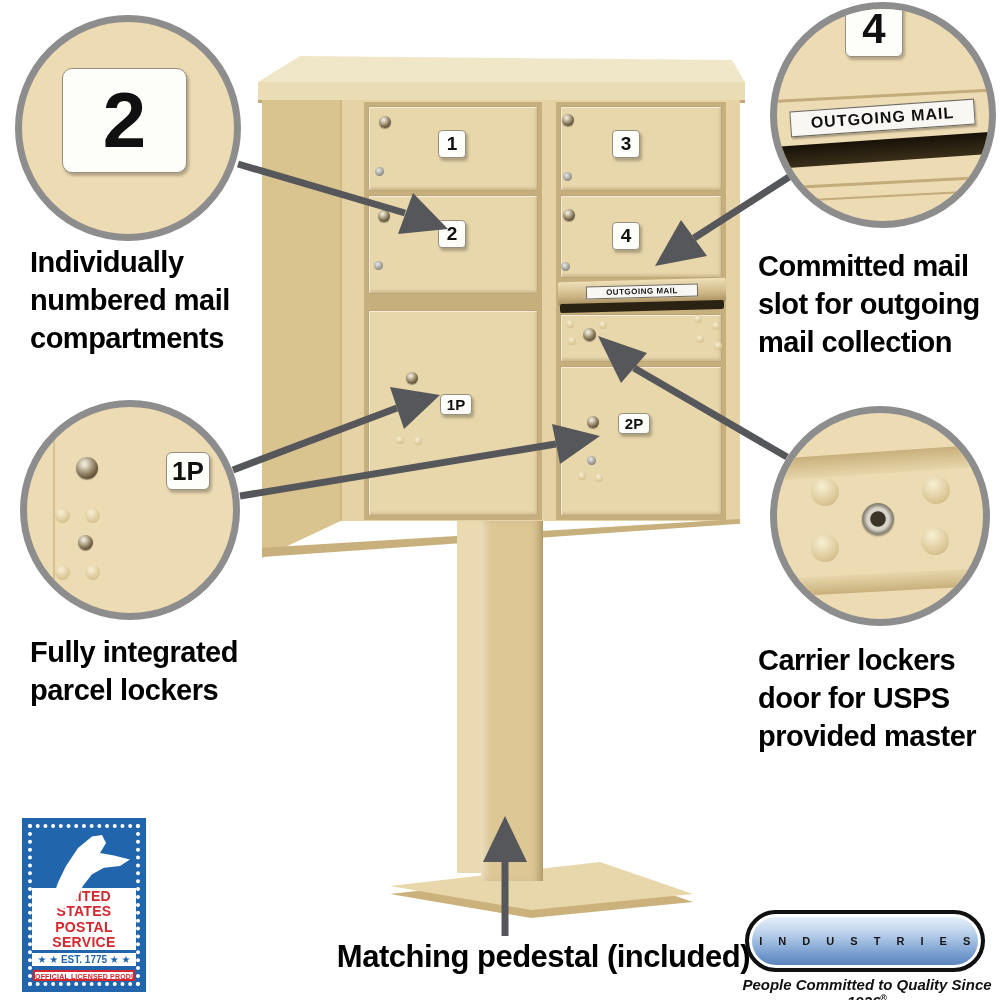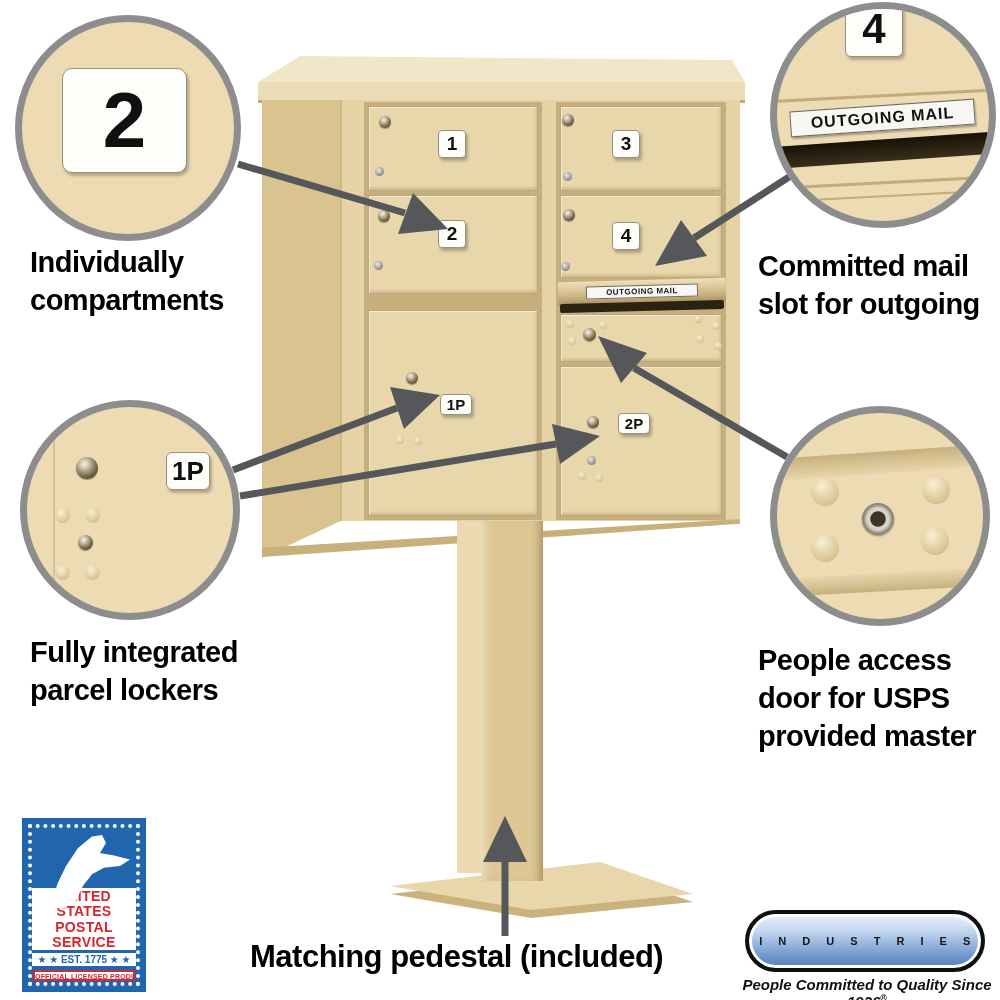--- a/index.html
+++ b/index.html
@@ -57,21 +57,21 @@
 
   
   .callout{position:absolute;border-radius:50%;border:7px solid #8d8d8d;background:#eddbb3;
            overflow:hidden;z-index:5;}
   .groove{position:absolute;left:-8px;width:240px;height:3px;background:#c3ab7a;}
   .band{position:absolute;left:-6px;width:236px;}
 
   
   .caption{position:absolute;color:#000000;font-weight:bold;font-size:29px;line-height:38px;
            letter-spacing:-0.5px;z-index:7;}
-  .caption-center{text-align:left;font-size:31px;}
+  .caption-center{text-align:right;font-size:31px;}
 
   
   #arrows{position:absolute;left:0;top:0;z-index:4;pointer-events:none;}
 
   
   .stamp{left:22px;top:818px;width:124px;height:174px;background:#2166ad;border:2px solid #2166ad;
          z-index:7;padding:4px;}
   .stamp-in{width:100%;height:100%;background:#2166ad;border:4px dotted #ffffff;position:relative;
             display:flex;flex-direction:column;}
   .eagle-area{position:relative;height:84px;background:#2166ad;}
@@ -224,32 +224,34 @@
       </g>
       <g>
         <line x1="505" y1="936" x2="505" y2="860"></line>
         <polygon points="505,816 483,862 527,862" stroke="none"></polygon>
       </g>
     </g>
   </svg>
 
   <div class="caption" style="left:30px;top:243px;width:270px;">
     <div>Individually</div>
+    <div>numbered mail</div>
     <div>compartments</div>
   </div>
   <div class="caption" style="left:758px;top:247px;width:242px;">
     <div>Committed mail</div>
     <div>slot for outgoing</div>
+    <div>mail collection</div>
   </div>
   <div class="caption" style="left:30px;top:633px;width:270px;">
     <div>Fully integrated</div>
     <div>parcel lockers</div>
   </div>
   <div class="caption" style="left:758px;top:641px;width:242px;">
-    <div>People access</div>
+    <div>Carrier lockers</div>
     <div>door for USPS</div>
     <div>provided master</div>
   </div>
   <div class="caption caption-center" style="left:250px;top:938px;width:500px;">Matching pedestal (included)</div>
 
   <div class="abs stamp">
     <div class="stamp-in">
       <div class="eagle-area">
         <div class="eagle"></div>
       </div>

